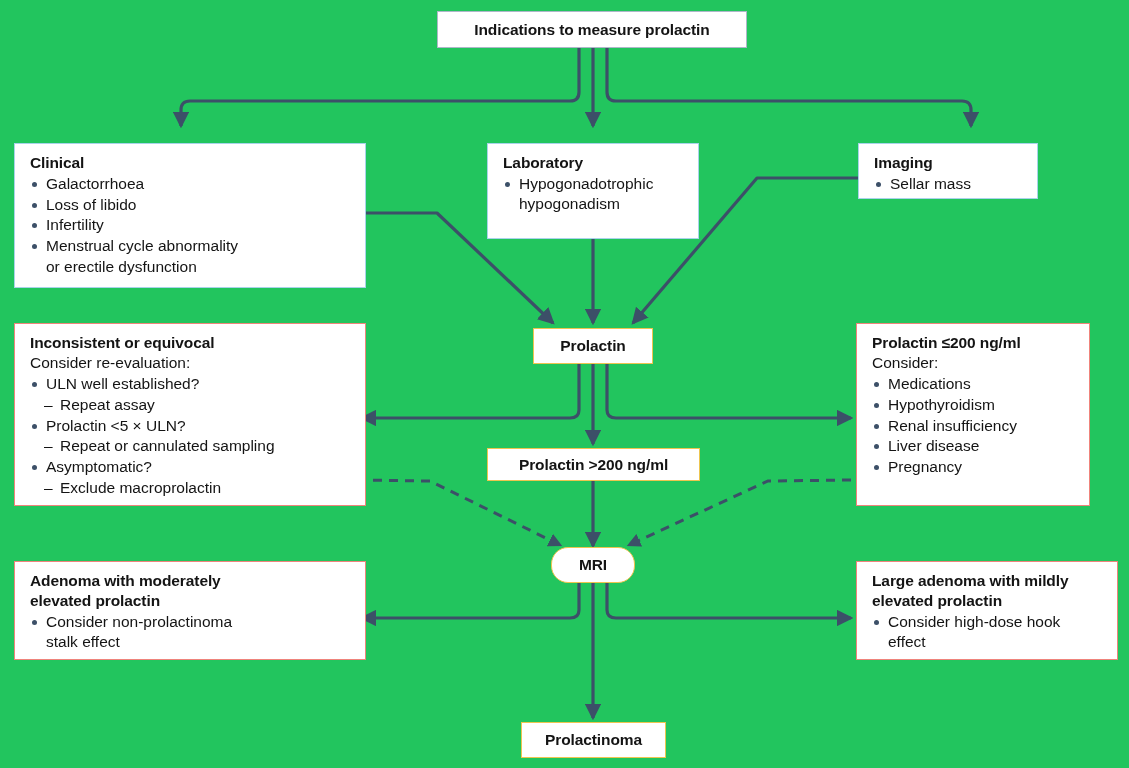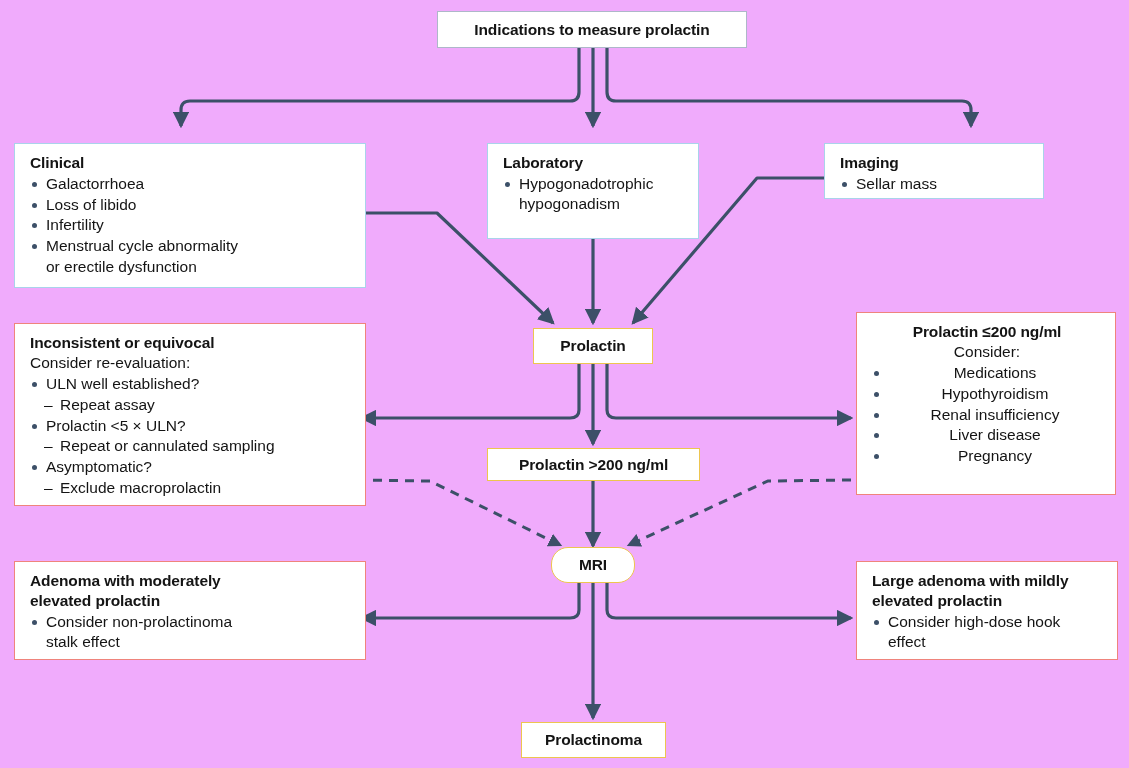--- a/index.html
+++ b/index.html
@@ -8,21 +8,21 @@
     background: #ffffff;
   }
   body {
     font-family: "Liberation Sans", sans-serif;
     -webkit-font-smoothing: antialiased;
   }
   #canvas {
     position: relative;
     width: 1129px;
     height: 768px;
-    background: #f0abfc;
+    background: #22c55e;
     overflow: hidden;
   }
   #edges {
     position: absolute;
     left: 0;
     top: 0;
     width: 1129px;
     height: 768px;
     pointer-events: none;
   }
@@ -166,41 +166,41 @@
   <div class="node node-blue pad" style="left:487px; top:143px; width:212px; height:96px;">
     <div class="node-title">Laboratory</div>
     <ul class="bullets">
       <li class="bullet">
         <span>Hypogonadotrophic</span>
         <span class="cont">hypogonadism</span>
       </li>
     </ul>
   </div>
 
-  <div class="node node-blue pad" style="left:824px; top:143px; width:220px; height:56px;">
+  <div class="node node-blue pad" style="left:858px; top:143px; width:180px; height:56px;">
     <div class="node-title">Imaging</div>
     <ul class="bullets">
       <li class="bullet">Sellar mass</li>
     </ul>
   </div>
 
   <div class="node node-red pad" style="left:14px; top:323px; width:352px; height:183px;">
     <div class="node-title">Inconsistent or equivocal</div>
     <div class="node-sub">Consider re-evaluation:</div>
     <ul class="bullets">
       <li class="bullet">ULN well established?</li>
       <li class="dash">Repeat assay</li>
       <li class="bullet">Prolactin &lt;5 × ULN?</li>
       <li class="dash">Repeat or cannulated sampling</li>
       <li class="bullet">Asymptomatic?</li>
       <li class="dash">Exclude macroprolactin</li>
     </ul>
   </div>
 
-  <div class="node node-red pad" style="left:856px; top:312px; width:260px; height:183px;text-align:center;">
+  <div class="node node-red pad" style="left:856px; top:323px; width:234px; height:183px;">
     <div class="node-title">Prolactin ≤200 ng/ml</div>
     <div class="node-sub">Consider:</div>
     <ul class="bullets">
       <li class="bullet">Medications</li>
       <li class="bullet">Hypothyroidism</li>
       <li class="bullet">Renal insufficiency</li>
       <li class="bullet">Liver disease</li>
       <li class="bullet">Pregnancy</li>
     </ul>
   </div>

